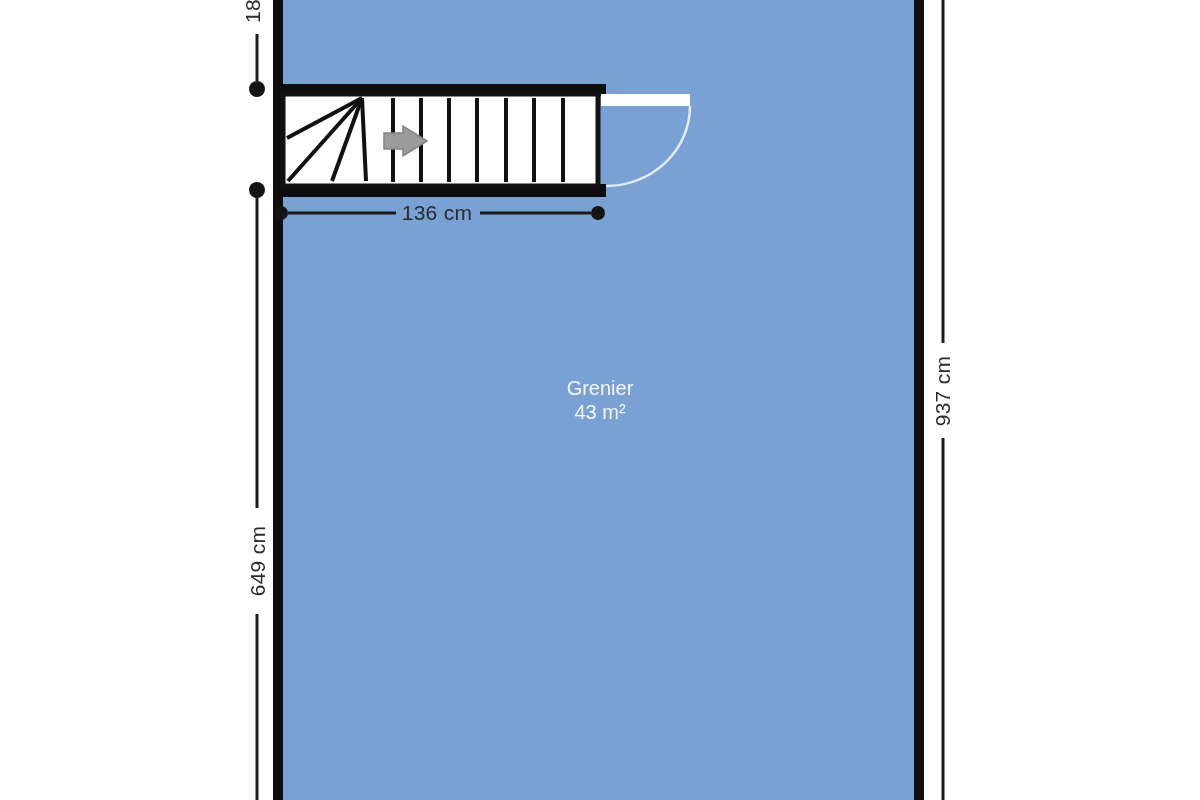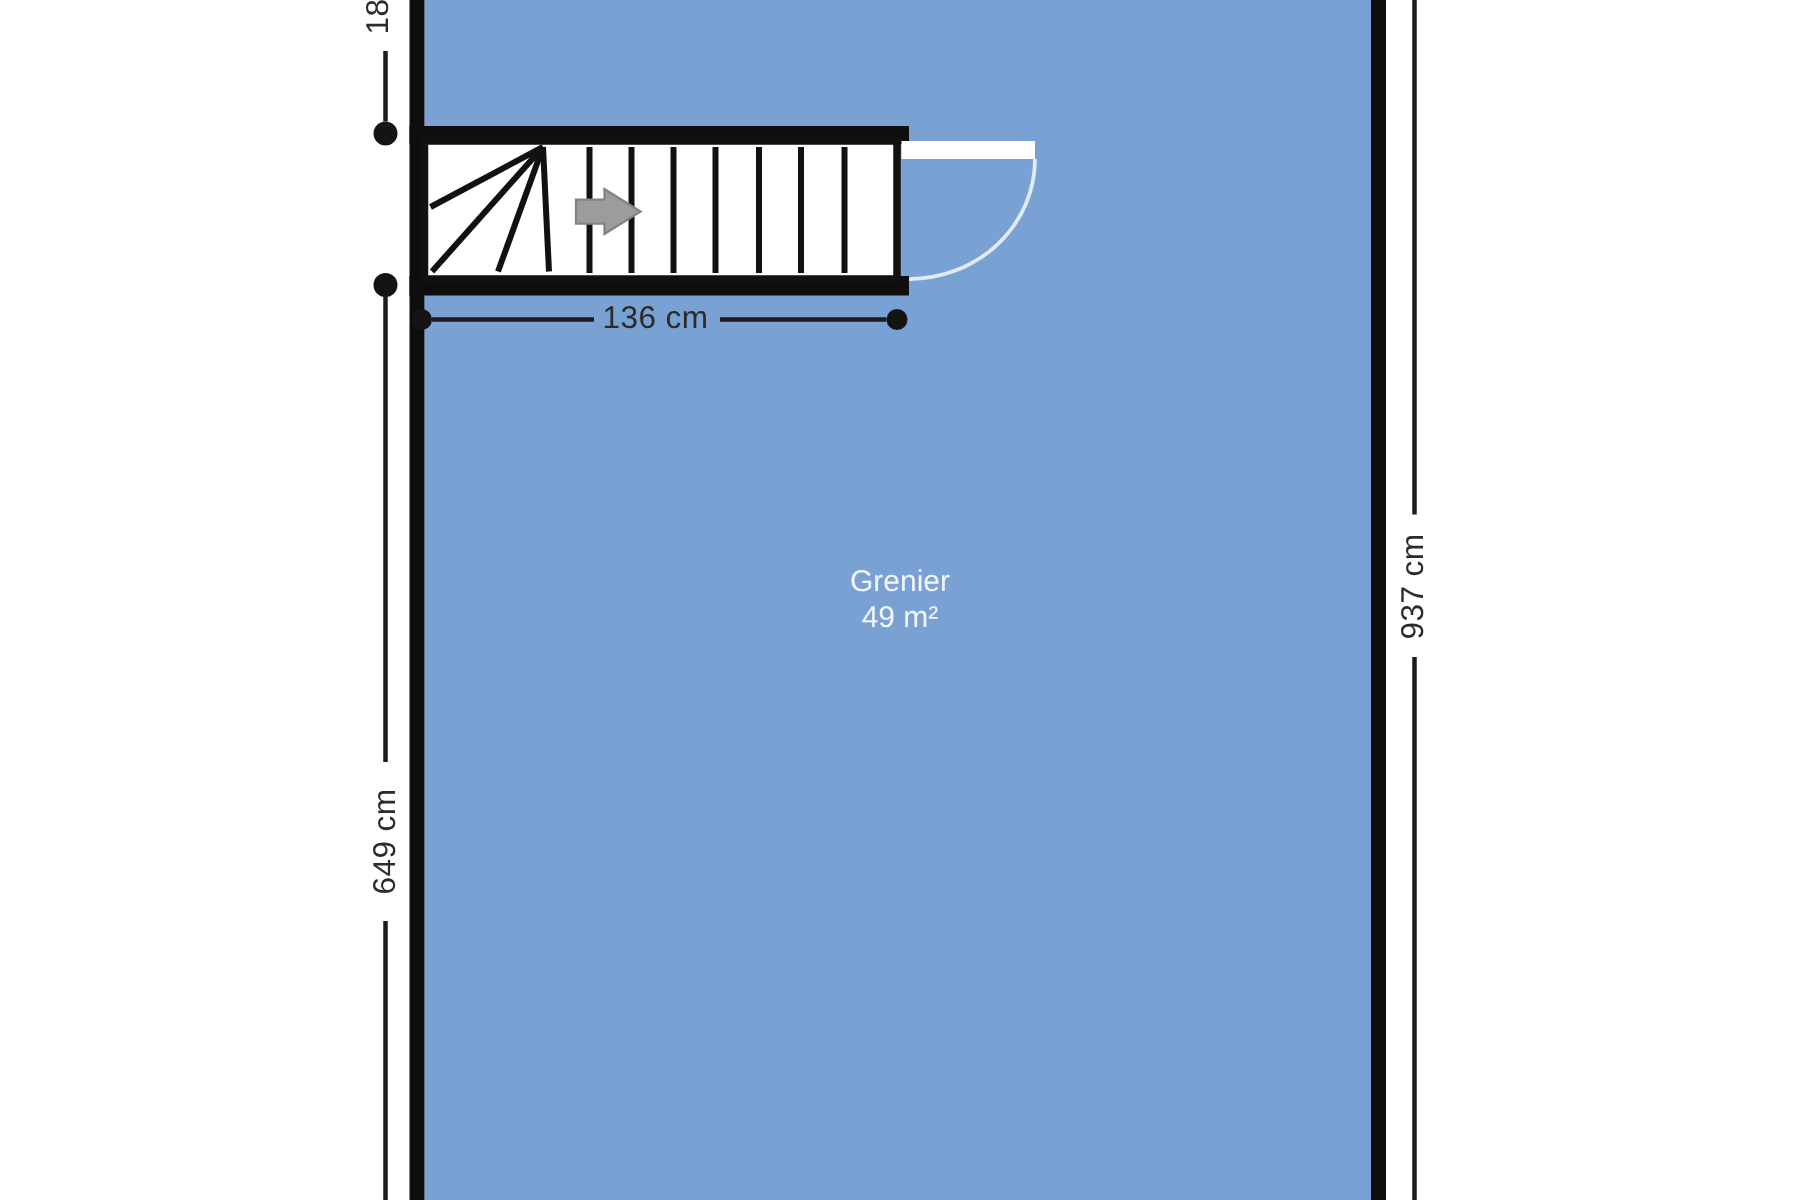--- a/index.html
+++ b/index.html
@@ -84,21 +84,21 @@
       <circle cx="598" cy="213" r="7" fill="#141414" stroke="none"></circle>
       <line x1="288" y1="213" x2="396" y2="213"></line>
       <line x1="480" y1="213" x2="591" y2="213"></line>
 
       <line x1="943" y1="0" x2="943" y2="343"></line>
       <line x1="943" y1="438" x2="943" y2="800"></line>
     </g>
   </svg>
 
   <div class="lbl room-label" style="left:600px;top:388px;">Grenier</div>
-  <div class="lbl room-label" style="left:600px;top:412px;">49 m²</div>
+  <div class="lbl room-label" style="left:600px;top:412px;">43 m²</div>
 
   <div class="lbl dim" style="left:437px;top:212px;">136 cm</div>
 
   <div class="lbl dim rot" style="left:942px;top:391px;">937 cm</div>
 
   <div class="lbl dim rot" style="left:257px;top:561px;">649 cm</div>
 
   <div class="lbl dim rot" style="left:252px;top:11px;">18</div>
 
 </div>

